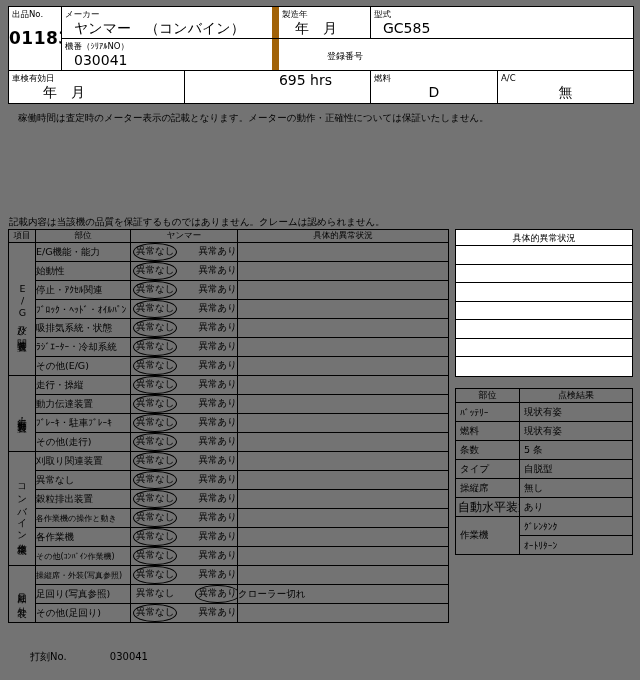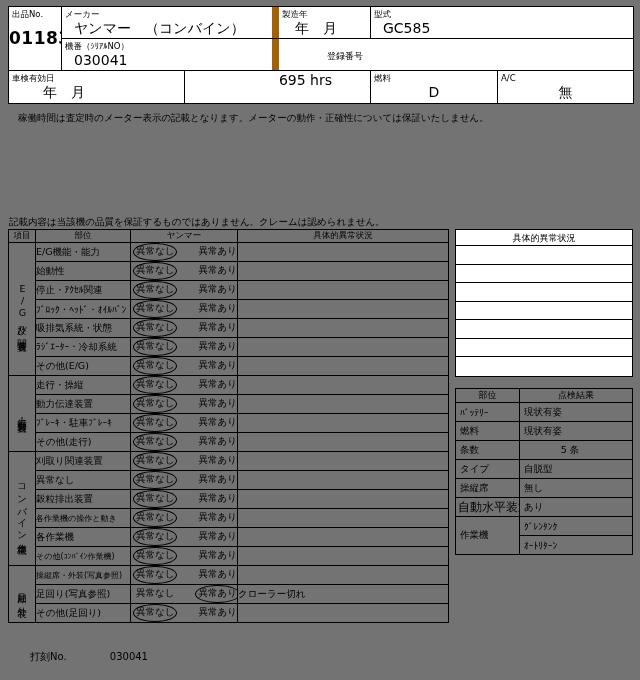--- a/index.html
+++ b/index.html
@@ -65,21 +65,21 @@
   .abox-line:last-child { border-bottom:none; }
 
   
   .result-table { position:absolute; left:455px; top:388px; width:178px; border-collapse:collapse; table-layout:fixed; }
   .result-table td { border:1px solid #000; font-size:9.5px; padding:0 8px 0 4px; white-space:nowrap; overflow:hidden; vertical-align:middle; }
   .result-table tr { height:19px; }
   .result-table tr.thead { height:14px; }
   .result-table tr.thead td { font-size:9px; text-align:center; padding:0; }
   .rt-c1 { width:64px; }
   .rpart.sm { font-size:12px; padding-left:2px; }
-  .rval.num { text-align:center; padding-right:16px; }
+  .rval.num { text-align:left; padding-right:16px; }
 
   
   .stamp { position:absolute; left:30px; top:650px; font-size:10px; }
   .stamp-val { margin-left:40px; }
 </style>
 </head>
 <body>
 
 <div class="page">
 

